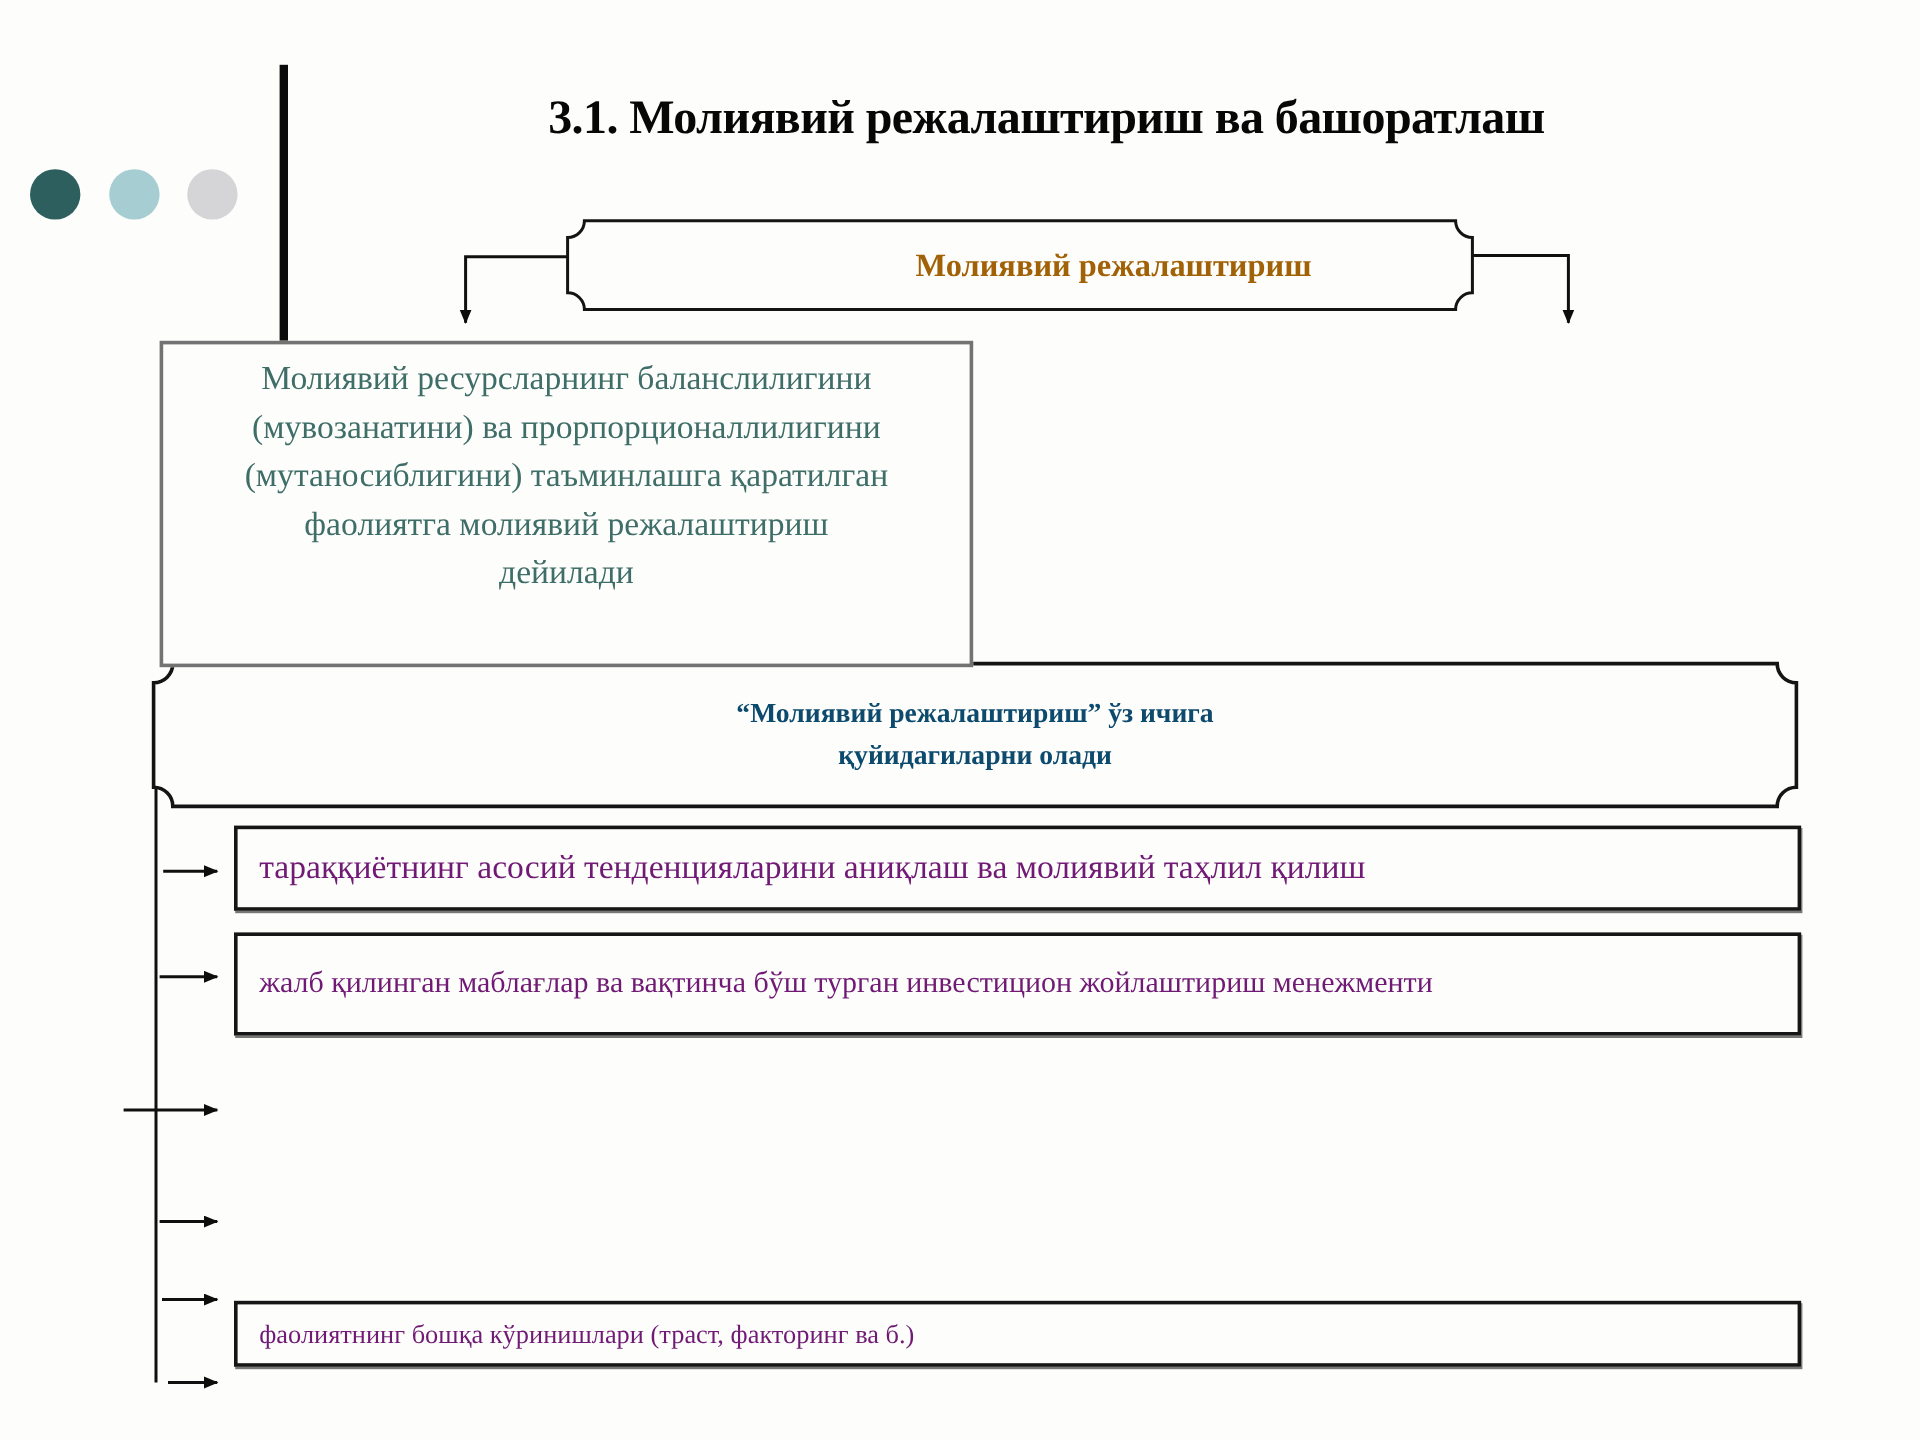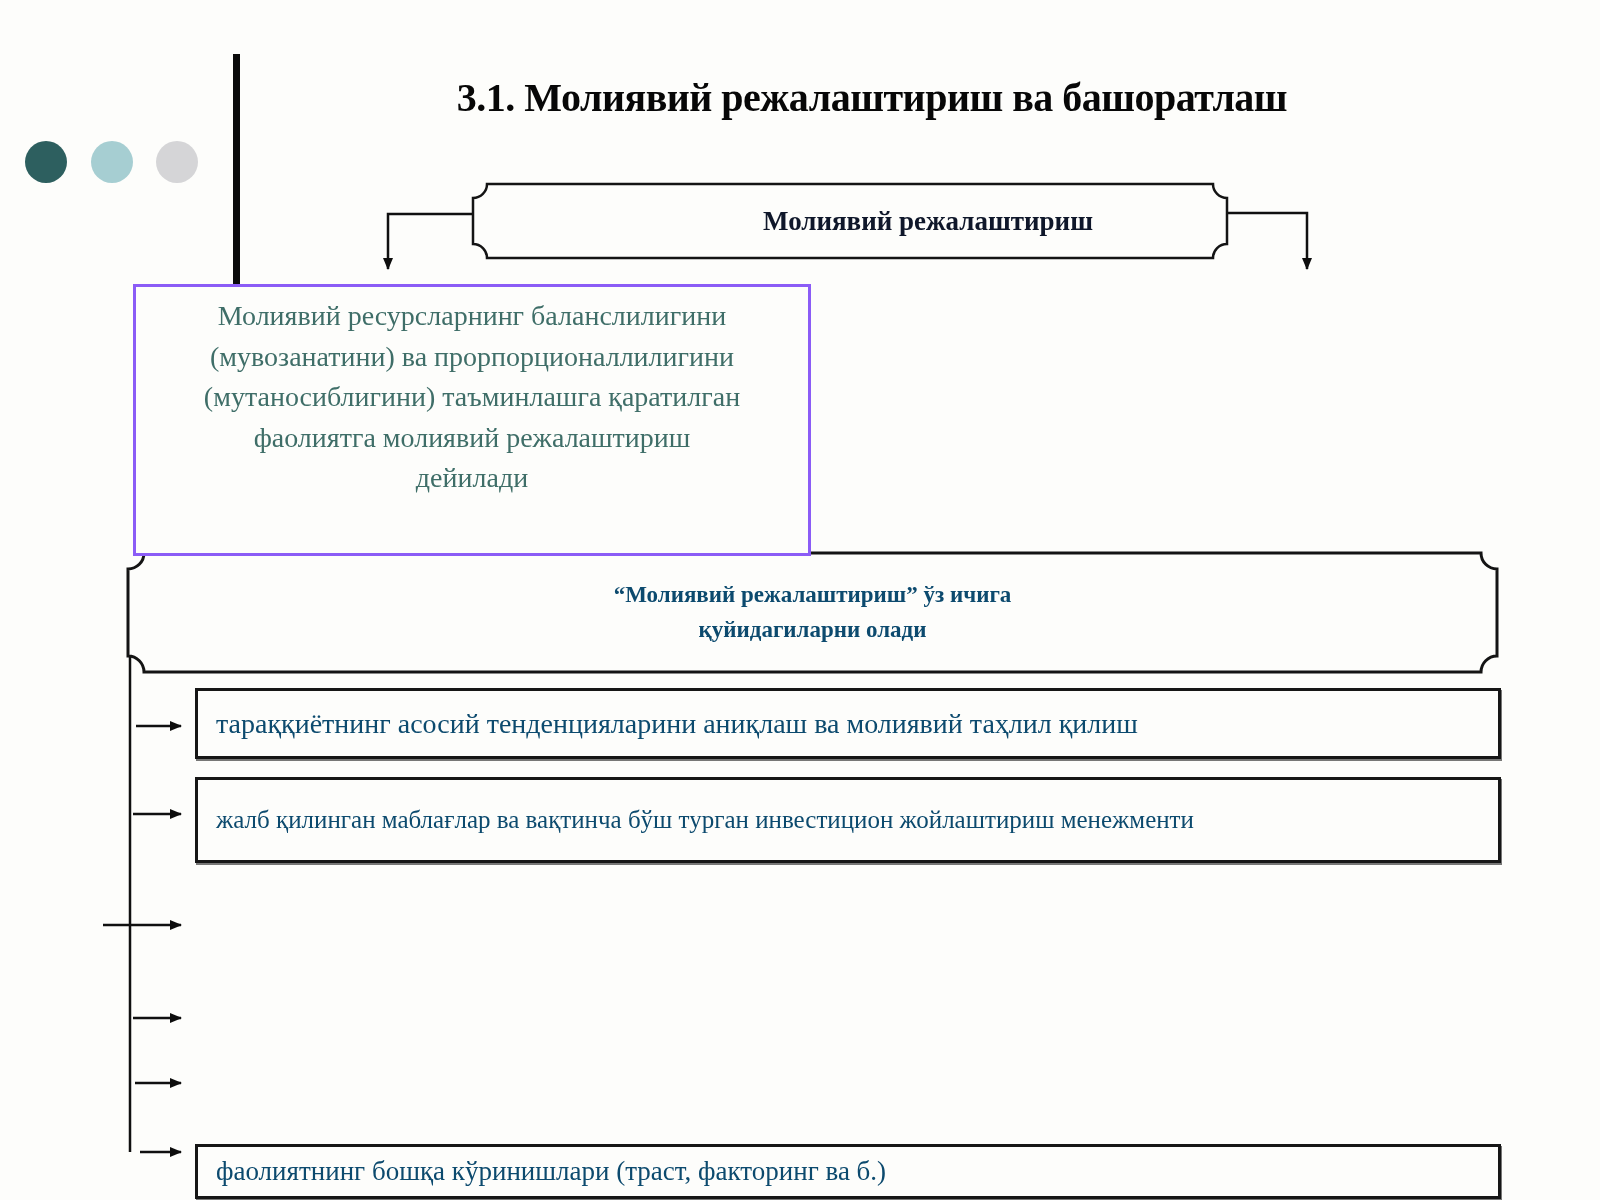--- a/index.html
+++ b/index.html
@@ -26,34 +26,34 @@
     line-height:1.1;
   }
 
   
   svg.connectors{position:absolute;left:0;top:0;}
 
   
   .plaque-label{
     left:473px;top:184px;width:910px;height:74px;
     display:flex;align-items:center;justify-content:center;
-    font-size:27px;font-weight:bold;color:#0f172a;
+    font-size:27px;font-weight:bold;color:#a16207;
   }
   .banner-label{
     left:128px;top:553px;width:1369px;height:119px;
     display:flex;align-items:center;justify-content:center;
     text-align:center;
     font-size:23px;font-weight:bold;color:#0c4a6e;
     line-height:1.5;
     white-space:pre-line;
   }
 
   
   .defbox{
-    border:3px solid #8b5cf6;
+    border:3px solid #737373;
     color:#3f6e68;
     text-align:center;
     white-space:pre-line;
     background:#fdfdfb;
   }
   .defbox.left{
     left:133px;top:284px;width:672px;height:257px;
     font-size:28px;line-height:1.45;
     padding-top:9px;
   }
@@ -61,32 +61,32 @@
     left:890px;top:285px;width:605px;height:257px;
     font-size:29px;line-height:1.55;
     padding-top:13px;
   }
 
   
   .item{
     left:195px;width:1306px;
     border:3px solid #161616;
     background:#fdfdfb;
-    color:#0c4a6e;
+    color:#701a75;
     display:flex;align-items:center;
     padding-left:18px;padding-right:14px;
     box-sizing:border-box;
     box-shadow:1px 2px 0 rgba(10,10,10,0.55);
   }
   .i1{top:688px;height:71px;font-size:28px;}
   .i2{top:777px;height:86px;font-size:25px;}
   .i3{top:877px;height:103px;font-size:28px;white-space:pre-line;word-spacing:0.30em;line-height:1.55;}
   .i4{top:997px;height:48px;font-size:23px;}
   .i5{top:1058px;height:49px;font-size:23px;}
-  .i6{top:1144px;height:55px;font-size:27px;}
+  .i6{top:1084px;height:55px;font-size:22px;}
 </style>
 </head>
 <body>
 
 <div class="slide">
 
   <div class="dot" style="left:25px;background:#2d5f5f;"></div>
   <div class="dot" style="left:91px;background:#a6ced2;"></div>
   <div class="dot" style="left:156px;background:#d5d5d7;"></div>
   <div class="vbar"></div>

